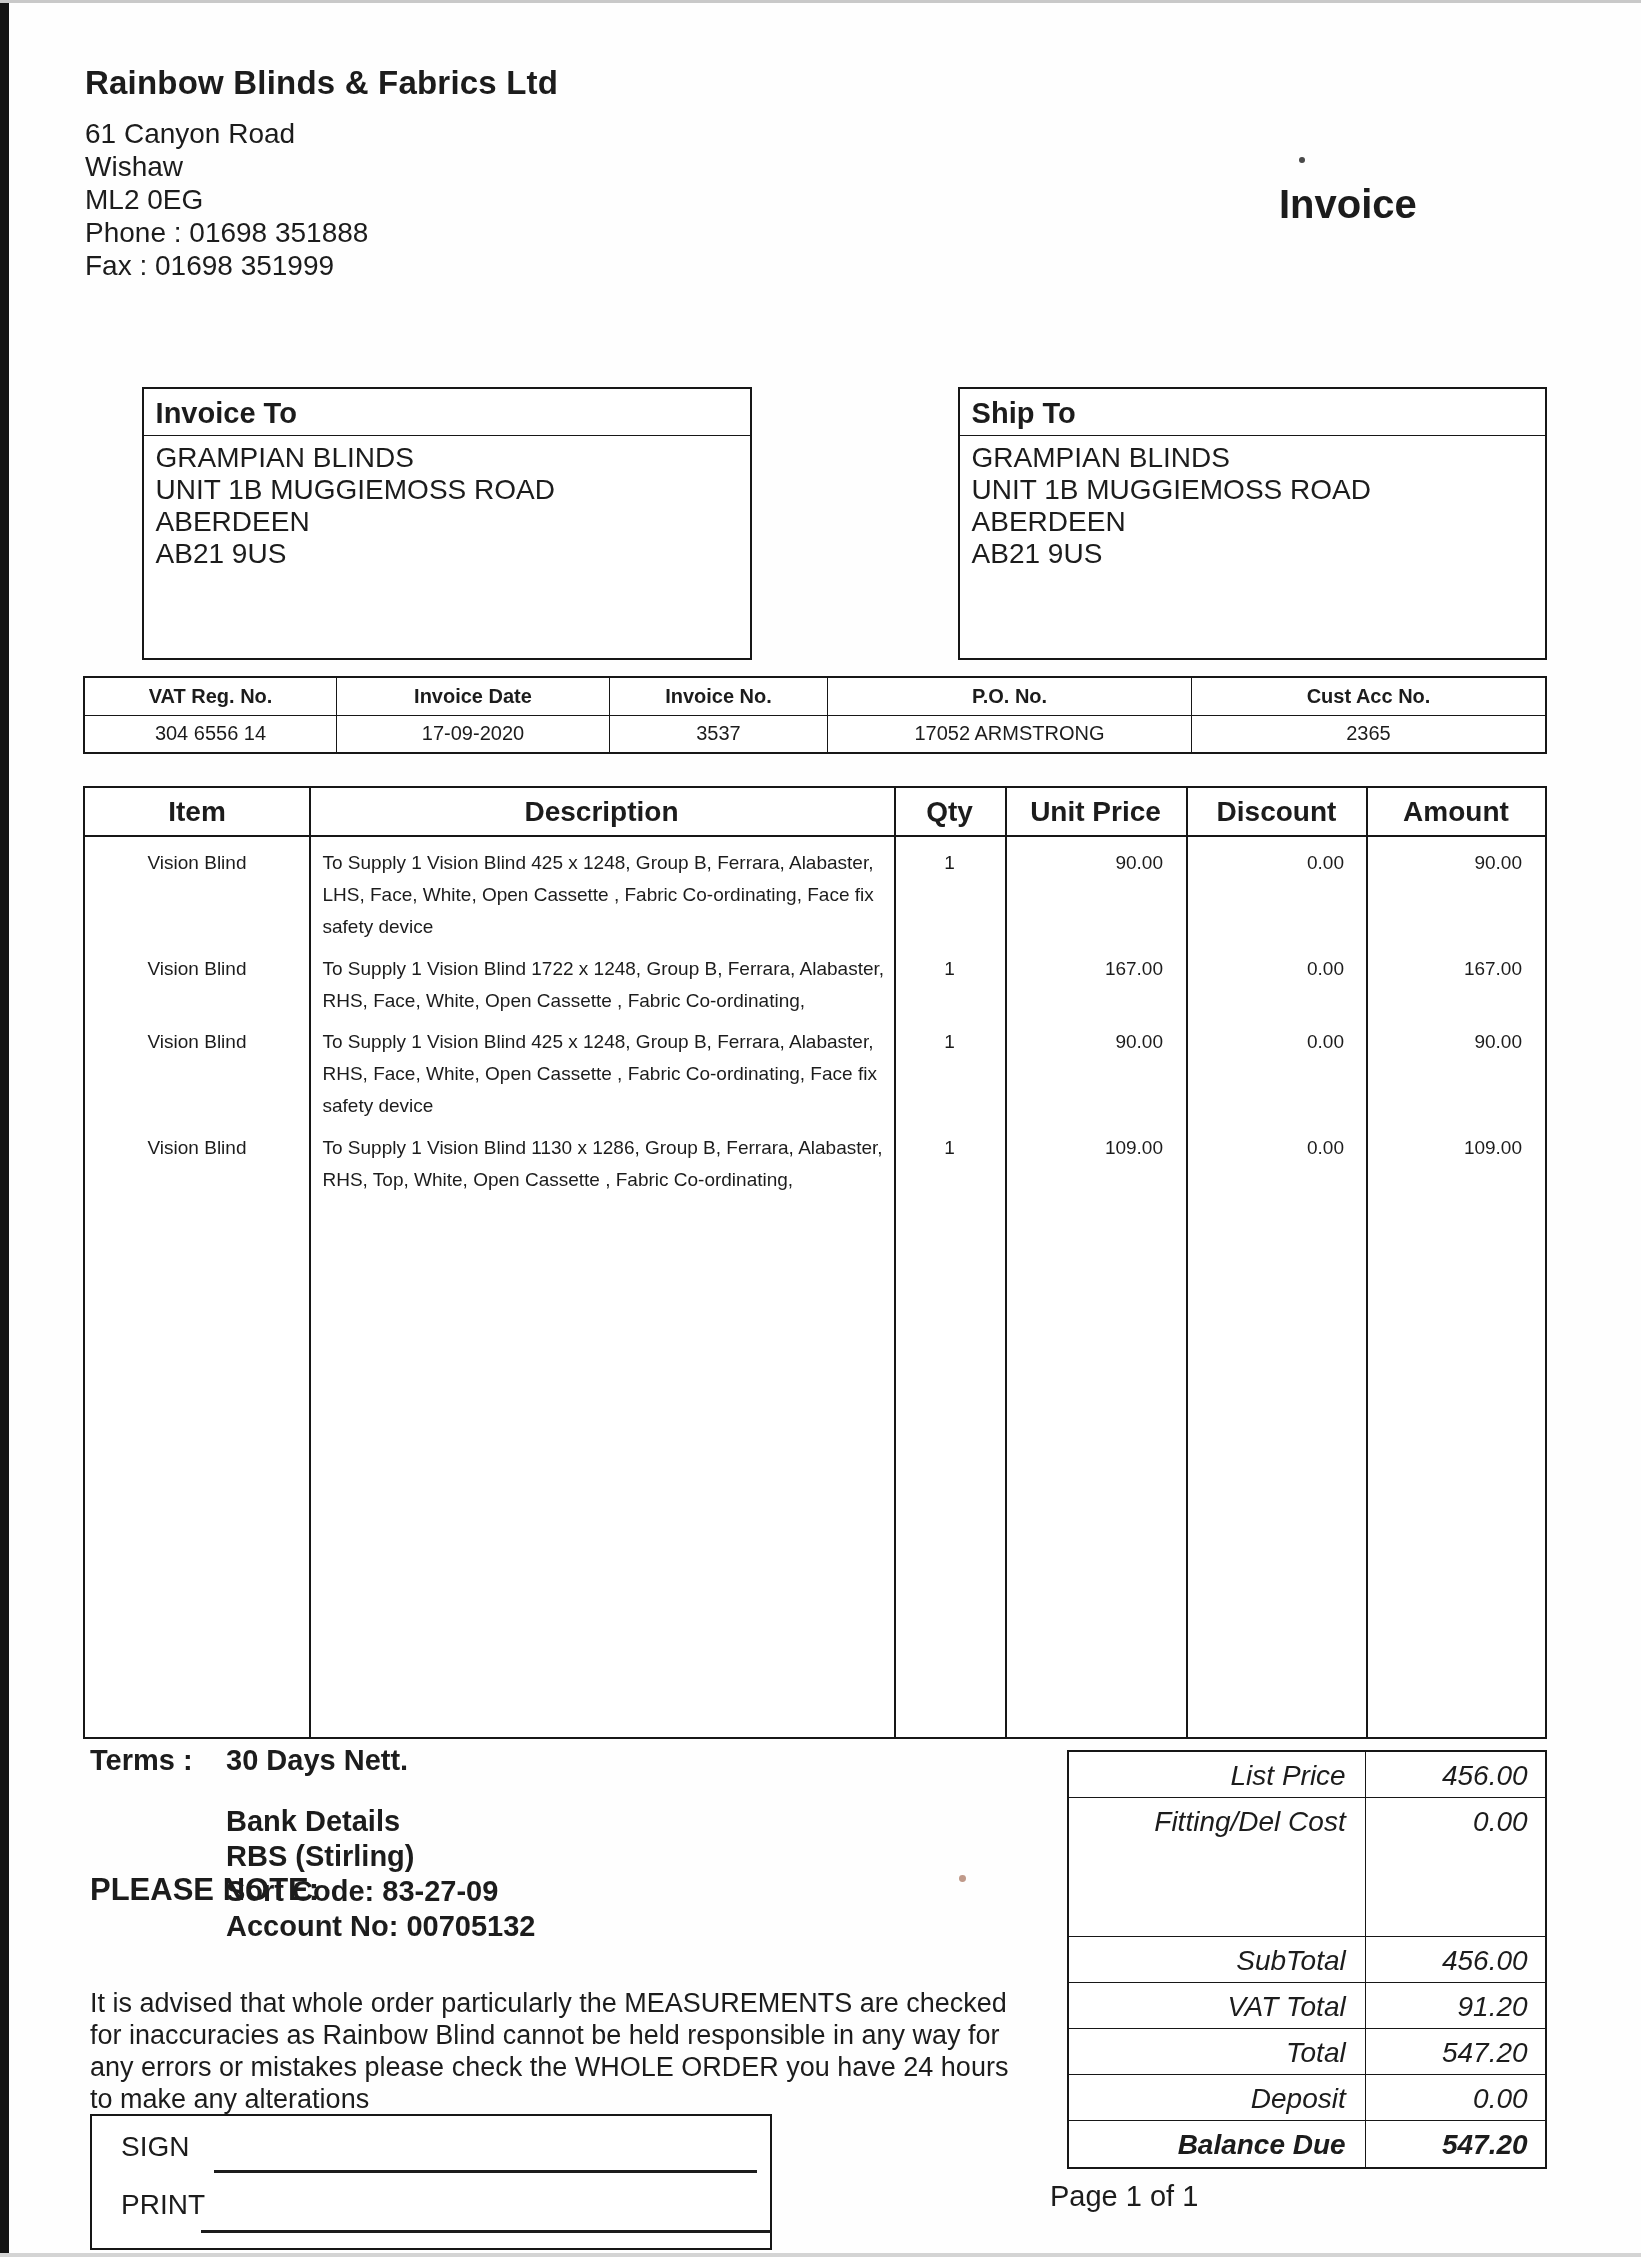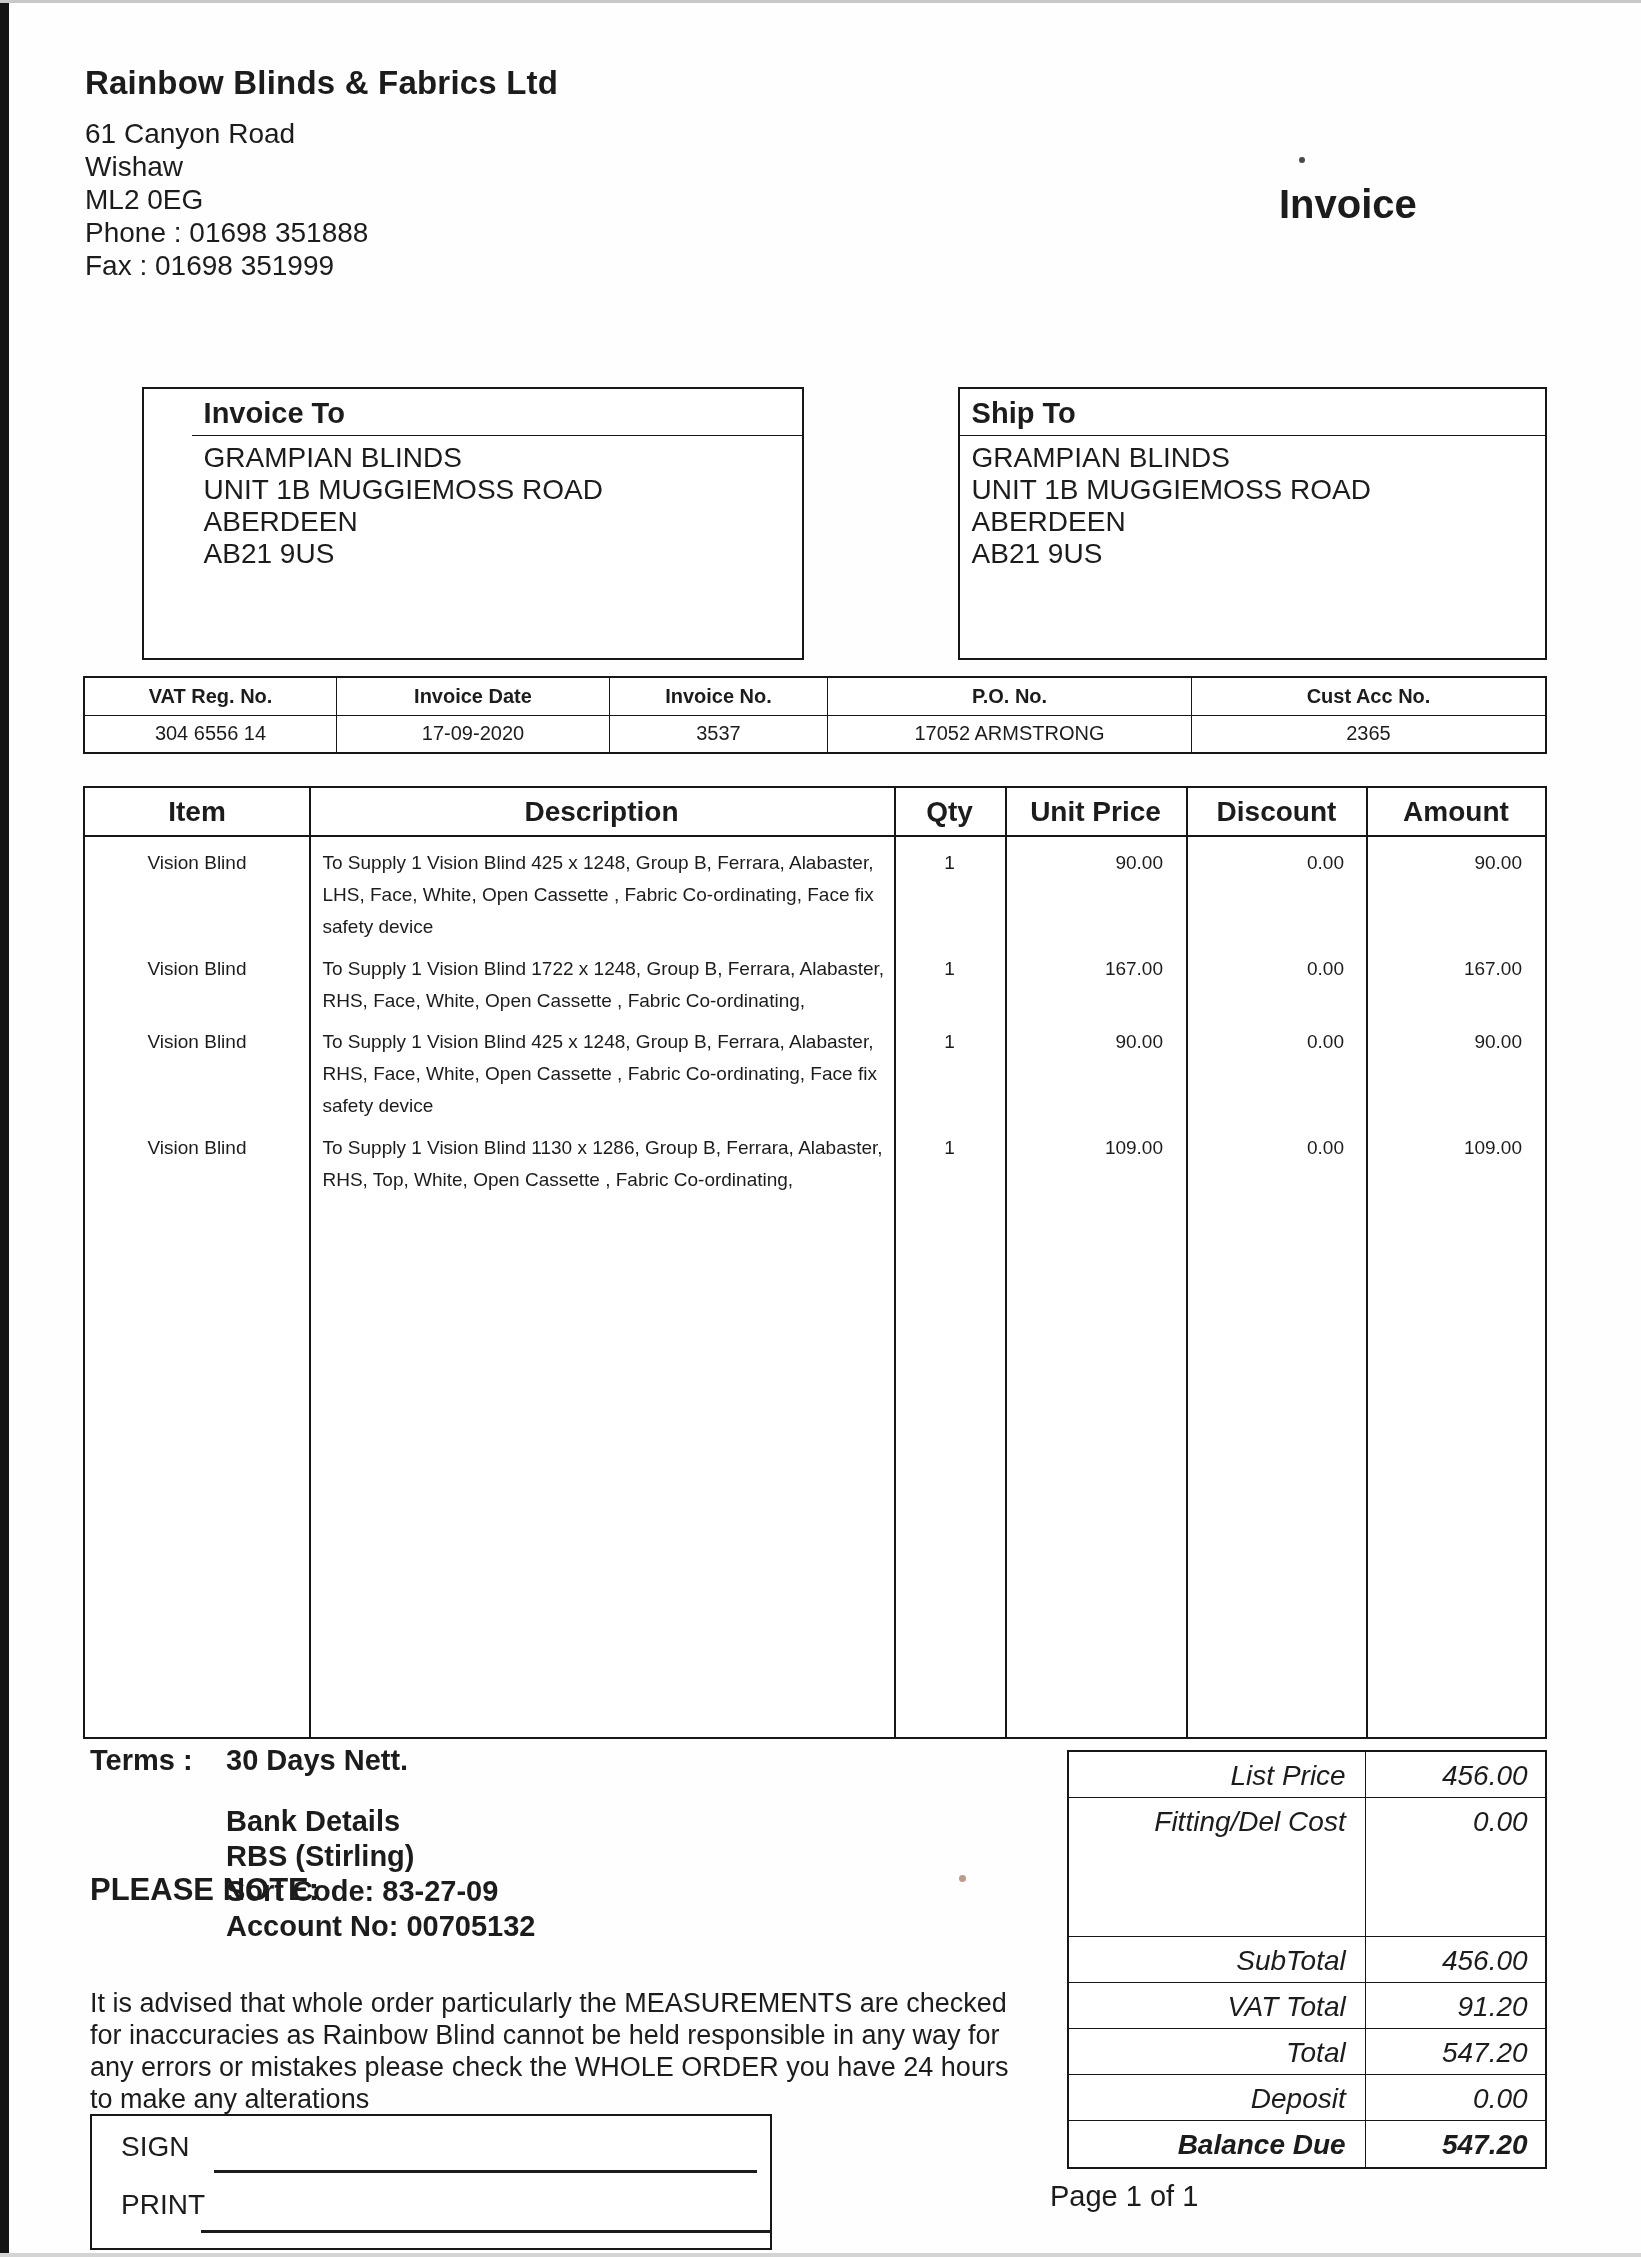--- a/index.html
+++ b/index.html
@@ -21,21 +21,21 @@
   .speck-c { left:959px; top:1875px; width:6.8px; height:6.8px; background:#c09a8a; }
 
   
   .company { position:absolute; left:85px; top:64px; }
   .company-name { font-size:33px; font-weight:bold; letter-spacing:0.2px; }
   .company-address { margin-top:15.4px; font-size:28px; line-height:33px; }
   .doc-title { position:absolute; left:1279px; top:182px; font-size:40px; font-weight:bold; }
 
   
   .addr-box { position:absolute; top:387px; border:2.9px solid #171717; background:#fff; }
-  .addr-box.invoice-to { left:142px; width:662px; height:273px;padding-left:48px; }
+  .addr-box.invoice-to { left:142px; width:610px; height:273px; }
   .addr-box.ship-to { left:958px; width:589px; height:273px; }
   .addr-box .box-label { font-size:29px; font-weight:bold; padding:7.7px 11.6px 5.8px 11.6px; border-bottom:1.9px solid #171717; }
   .addr-box .box-lines { padding:5.8px 11.6px; font-size:28px; line-height:32px; }
 
   
   .info-table { position:absolute; left:83px; top:676px; width:1464px; border:2.9px solid #171717; background:#fff; }
   .info-row { display:grid; grid-template-columns:252px 273px 218px 364px 1fr; }
   .info-cell { text-align:center; font-size:20px; padding:6.8px 3.9px; border-right:1.9px solid #171717; }
   .info-cell:last-child { border-right:none; }
   .info-row.hdr .info-cell { font-weight:bold; border-bottom:1.9px solid #171717; }

